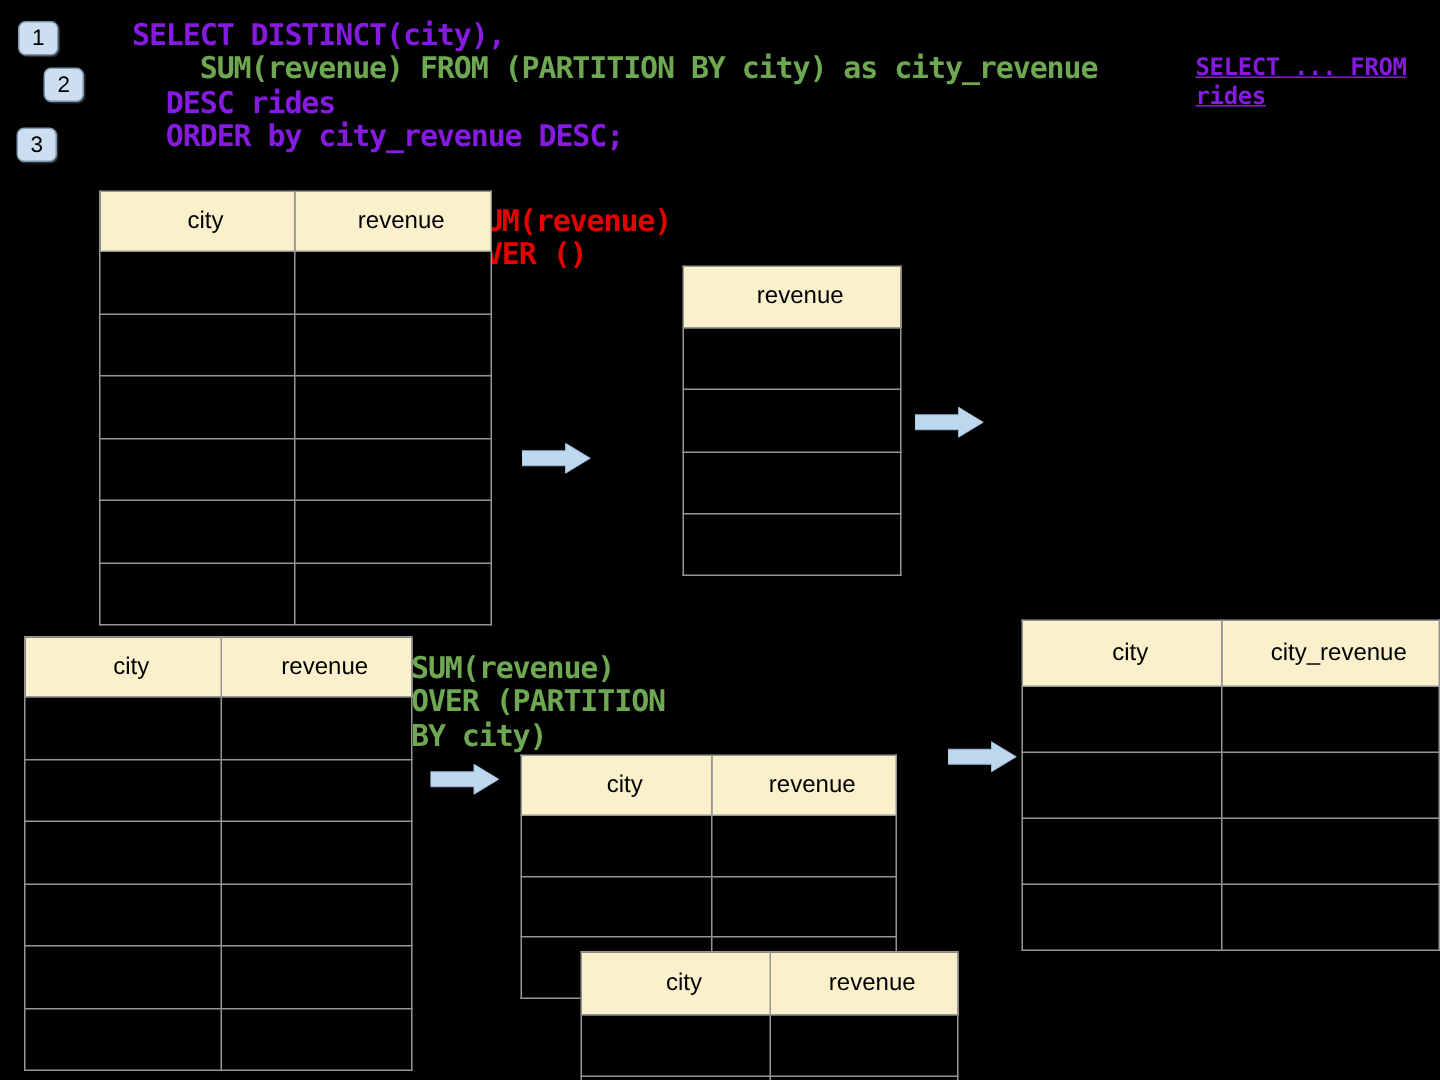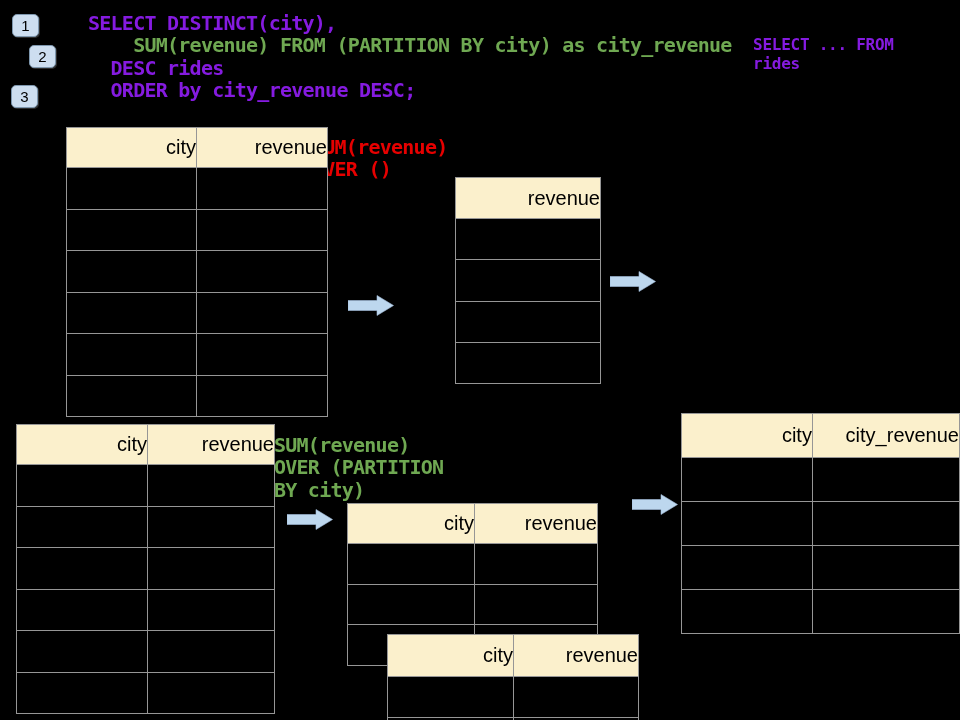--- a/index.html
+++ b/index.html
@@ -11,30 +11,30 @@
          border-radius:5px;box-shadow:1px 1px 0 rgba(70,70,70,.65);
          color:#000;font-size:15px;line-height:21px;text-align:center;
          font-family:"Liberation Sans",sans-serif;}
   .b1{left:12px;top:14px;} .b2{left:29px;top:45px;} .b3{left:11px;top:85px;}
 
   
   .mono{font-family:"DejaVu Sans Mono","Liberation Mono",monospace;font-weight:bold;
         white-space:pre;margin:0;}
   .code{position:absolute;left:88px;top:12px;font-size:20px;line-height:22.4px;letter-spacing:-0.75px;}
   .purple{color:#851BE0;} .red{color:#E60000;} .green{color:#6FA852;}
-  .side-note{position:absolute;left:753px;top:36px;font-size:16px;line-height:18.5px;letter-spacing:-0.25px;}
+  .side-note{position:absolute;left:797px;top:36px;font-size:16px;line-height:18.5px;letter-spacing:-0.25px;text-decoration:underline;}
   .ann{position:absolute;font-size:20px;line-height:22.4px;letter-spacing:-0.75px;}
   .ann-total{left:312px;top:136px;}
   .ann-part{left:274px;top:434px;}
 
   
   table.dtable{position:absolute;border-collapse:collapse;background:#000;}
   .dtable th{background:#FBF0CC;border:1px solid #969696;color:#000;
-             font-family:"Liberation Sans",sans-serif;font-size:20px;font-weight:normal;
-             text-align:right;padding:0 0 0 11px;vertical-align:middle;}
+             font-family:"Liberation Sans",sans-serif;font-size:16px;font-weight:normal;
+             text-align:center;padding:0 0 0 11px;vertical-align:middle;}
   .dtable td{background:#000;border:1px solid #969696;padding:0;}
 
   .t-src-top{left:66px;top:127px;}
   .t-src-top th{height:39px;} .t-src-top tbody tr{height:41.5px;}
   .t-src-top th:first-child,.t-src-top td:first-child{width:118px;}
   .t-src-top th:last-child,.t-src-top td:last-child{width:119px;}
 
   .t-total{left:455px;top:177px;}
   .t-total th{height:40px;} .t-total tbody tr{height:41.3px;}
   .t-total th,.t-total td{width:133px;}

